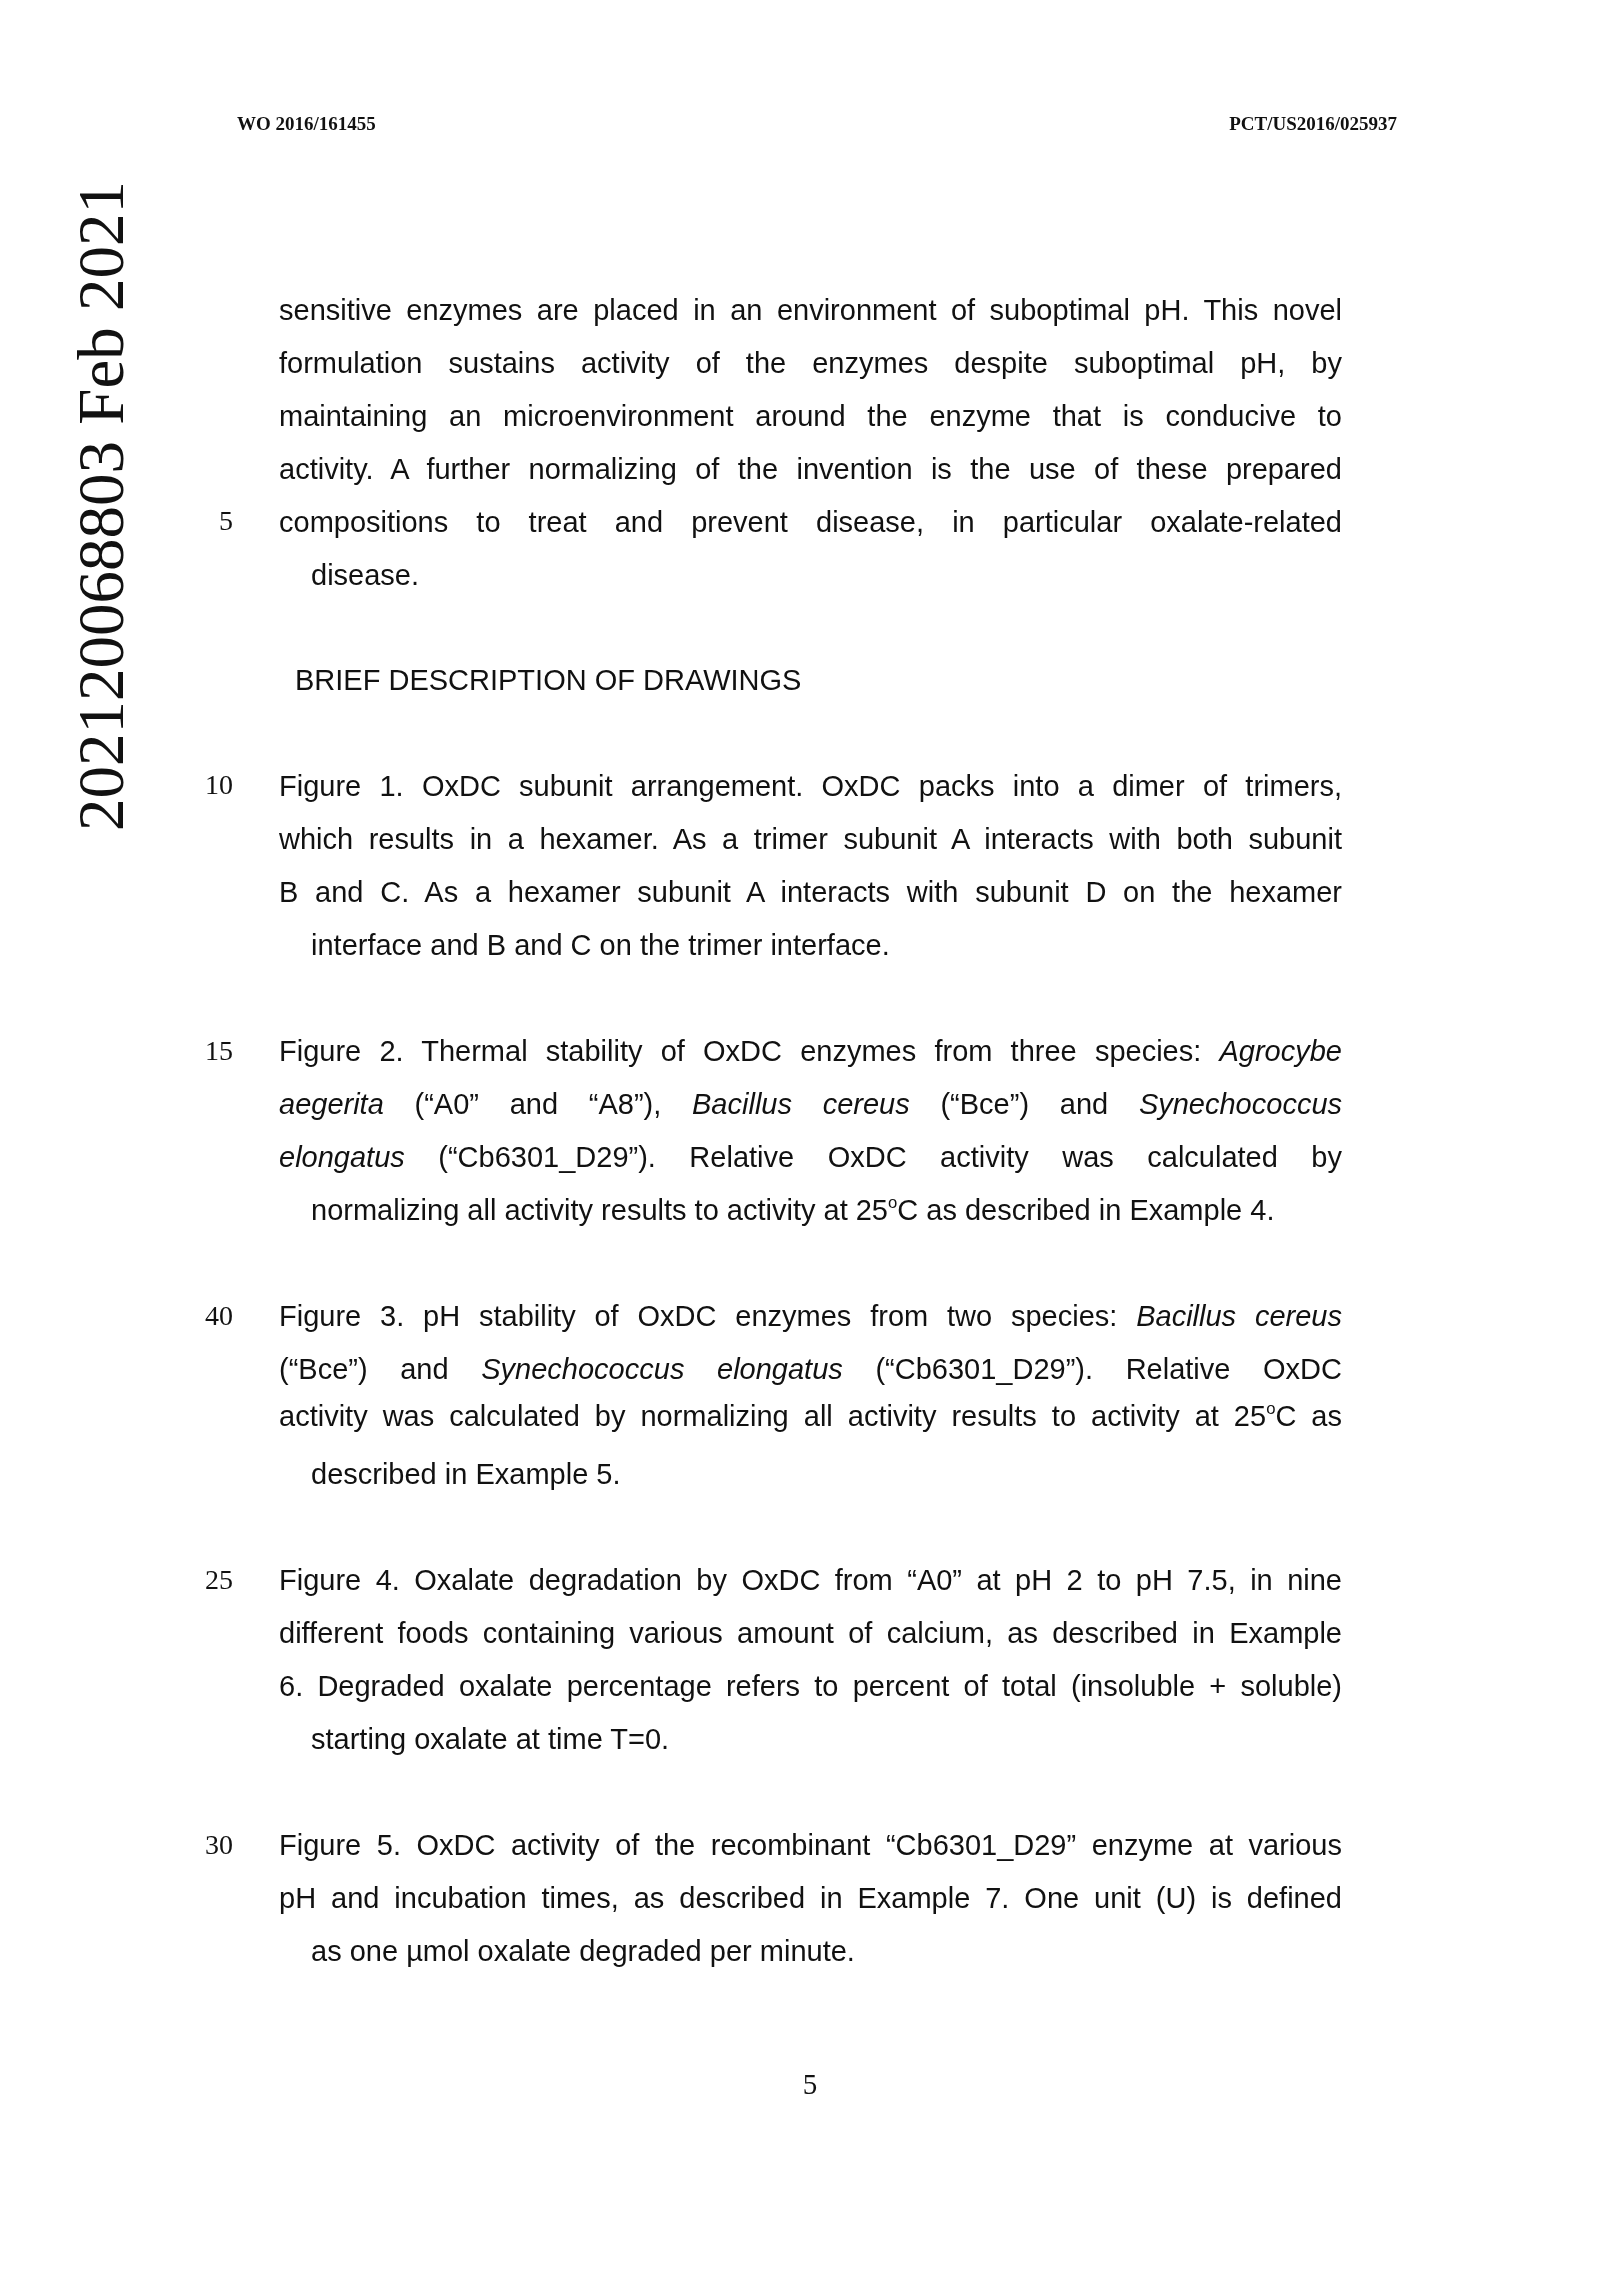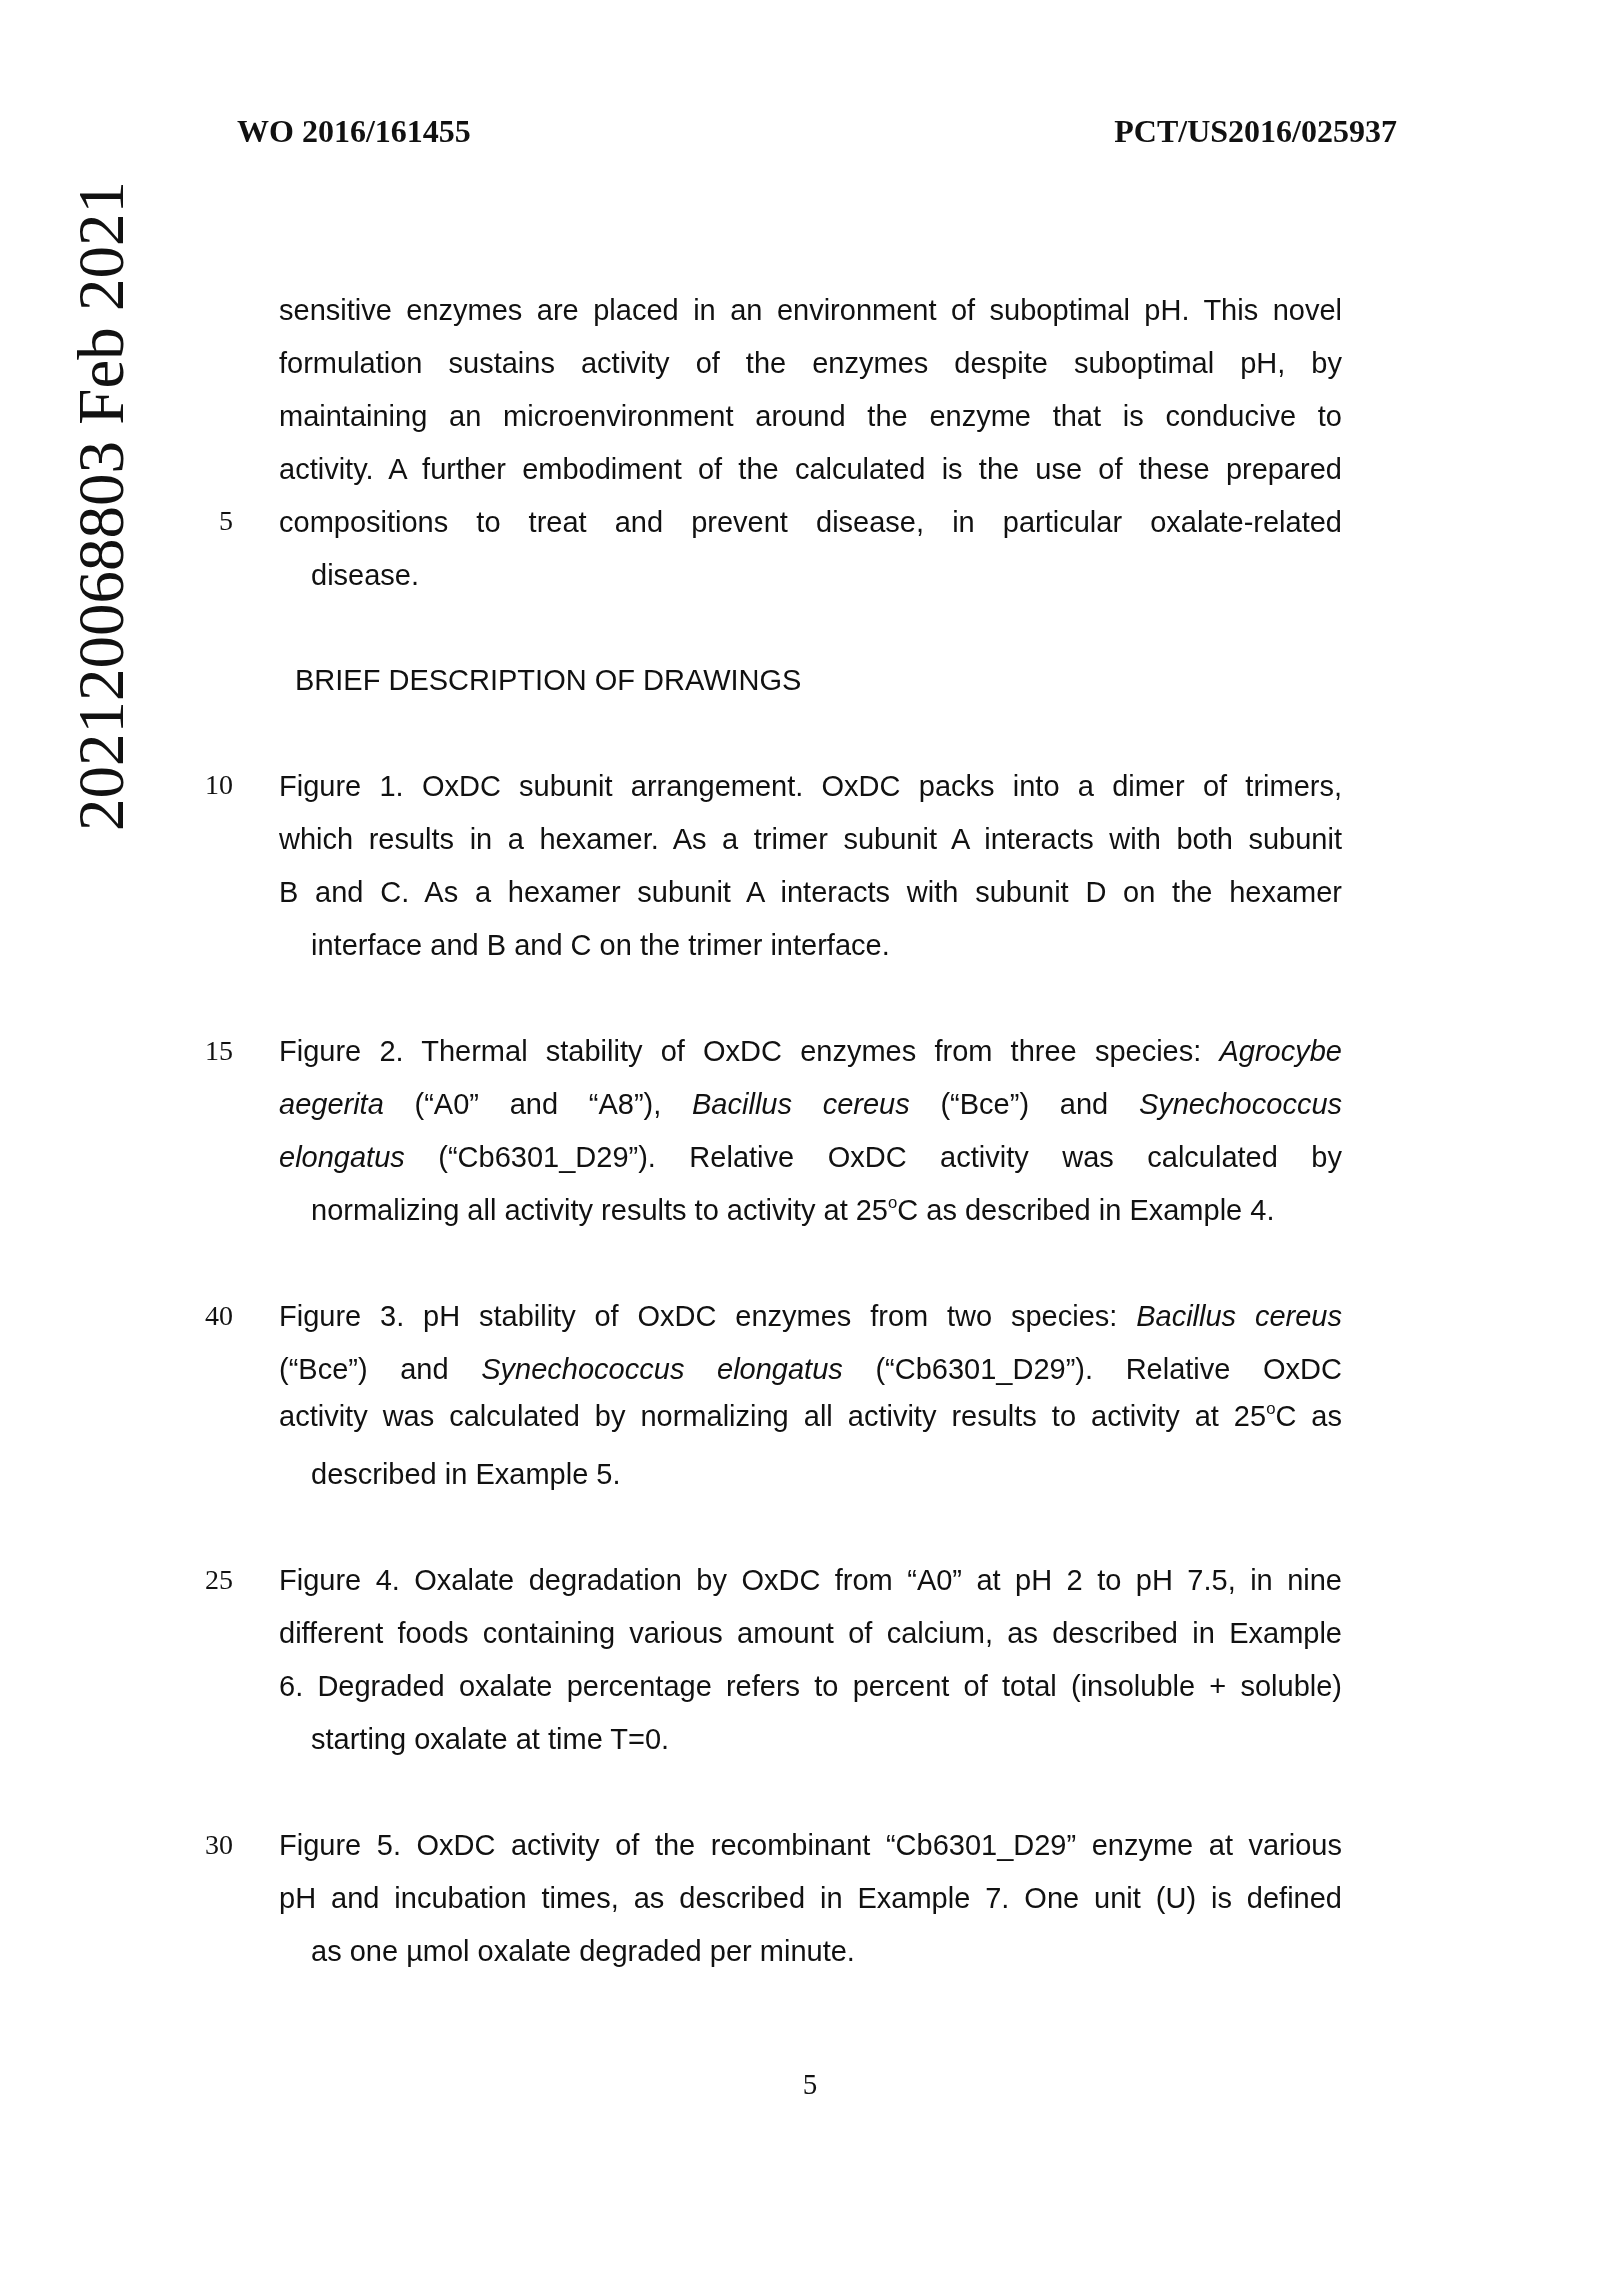--- a/index.html
+++ b/index.html
@@ -1,17 +1,17 @@
 <!DOCTYPE html>
 <html><head>
 <meta charset="utf-8">
 <style>
   html, body { margin: 0; padding: 0; background: #ffffff; }
   body { width: 1620px; height: 2293px; position: relative; overflow: hidden; color: #111; }
-  .header { position: absolute; top: 113px; font-family: "Liberation Serif", serif; font-weight: bold; font-size: 32px; letter-spacing: 0px; }
+  .header { position: absolute; top: 113px; font-family: "Liberation Serif", serif; font-weight: bold; font-size: 19px; letter-spacing: 0px; }
   .header-left { left: 237px; }
   .header-right { right: 223px; }
   .side-text { position: absolute; left: 57px; top: 204px; width: 88px; height: 627px; }
   .side-text .rot { position: absolute; left: 0; top: 0; width: 627px; transform-origin: top left; transform: translate(0, 627px) rotate(-90deg); display: flex; justify-content: space-between; align-items: center; height: 88px; font-family: "Liberation Serif", serif; font-size: 65px; white-space: nowrap; }
   .body { position: absolute; left: 279px; top: 284px; width: 1063px; font-family: "Liberation Sans", sans-serif; font-size: 29px; }
   .line { position: absolute; left: 0; width: 1063px; height: 53px; line-height: 53px; text-align: justify; text-align-last: justify; white-space: nowrap; }
   .line.last { text-align-last: left; margin-left: 32px; }
   .line-num { position: absolute; font-family: "Liberation Serif", serif; font-size: 28px; width: 59px; text-align: right; }
   .heading { position: absolute; left: 16px; height: 53px; line-height: 53px; text-transform: none; }
   em { font-style: italic; margin-top: 36px; }
@@ -30,21 +30,21 @@
     <span>03 Feb 2021</span>
   </div>
 </div>
 
 <div class="body">
 
   <div>
     <div class="line" style="top:0px">sensitive enzymes are placed in an environment of suboptimal pH. This novel</div>
     <div class="line" style="top:53px">formulation sustains activity of the enzymes despite suboptimal pH, by</div>
     <div class="line" style="top:106px">maintaining an microenvironment around the enzyme that is conducive to</div>
-    <div class="line" style="top:159px">activity.  A further embodiment of the calculated is the use of these prepared</div>
+    <div class="line" style="top:159px">activity.  A further normalizing of the invention is the use of these prepared</div>
     <div class="line" style="top:212px">compositions to treat and prevent disease, in particular oxalate-related</div>
     <div class="line last" style="top:265px">disease.</div>
   </div>
 
   <div class="heading" style="top:370px">BRIEF DESCRIPTION OF DRAWINGS</div>
 
   <div>
     <div class="line" style="top:476px">Figure 1. OxDC subunit arrangement. OxDC packs into a dimer of trimers,</div>
     <div class="line" style="top:529px">which results in a hexamer.  As a trimer subunit A interacts with both subunit</div>
     <div class="line" style="top:582px">B and C.  As a hexamer subunit A interacts with subunit D on the hexamer</div>

